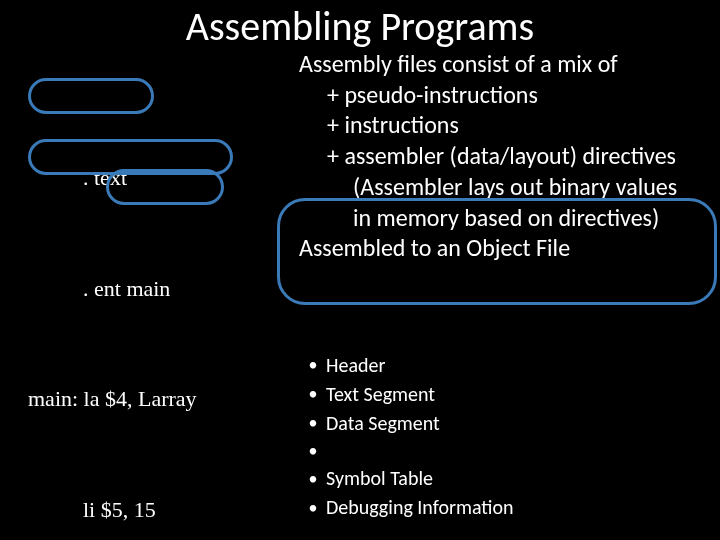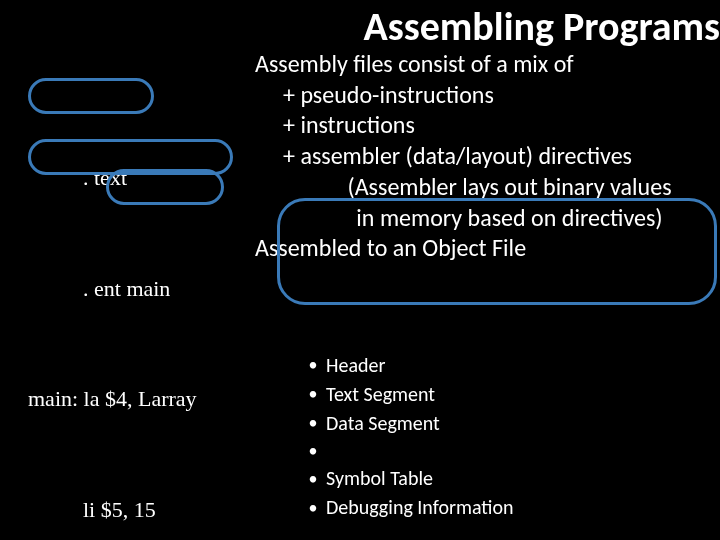--- a/index.html
+++ b/index.html
@@ -7,22 +7,22 @@
     width: 720px;
     height: 540px;
     background: #000;
     color: #fff;
     font-family: Calibri, Arial, sans-serif;
     position: relative;
     overflow: hidden;
   }
   .title {
     font-size: 40px;
-    font-weight: 700;
-    text-align: right;
+    font-weight: 400;
+    text-align: center;
     color: #fff;
     padding-top: 2px;
   }
   .content {
     position: relative;
     width: 100%;
     height: calc(100% - 50px);
   }
   .code-block {
     position: absolute;
@@ -37,23 +37,23 @@
   .code-line { display: block; margin-top: 28px; }
   .right-block {
     position: absolute;
     left: 255px;
     top: -2px;
     width: 455px;
     font-size: 24px;
     line-height: 1.28;
     color: #fff;
   }
-  .right-block .l { display: block; }
+  .right-block .l { display: block; margin-left: 44px; }
   .right-block .indent1 { padding-left: 28px; }
-  .right-block .indent2 { padding-left: 54px; text-align: center; }
+  .right-block .indent2 { padding-left: 54px; }
   .obj-list {
     position: absolute;
     left: 300px;
     top: 300px;
     font-size: 20px;
     line-height: 1.45;
     color: #fff;
   }
   .obj-list .item { display: flex; align-items: center; }
   .obj-list .bullet { width: 26px; text-align: center; color: #fff; font-size: 18px;}

